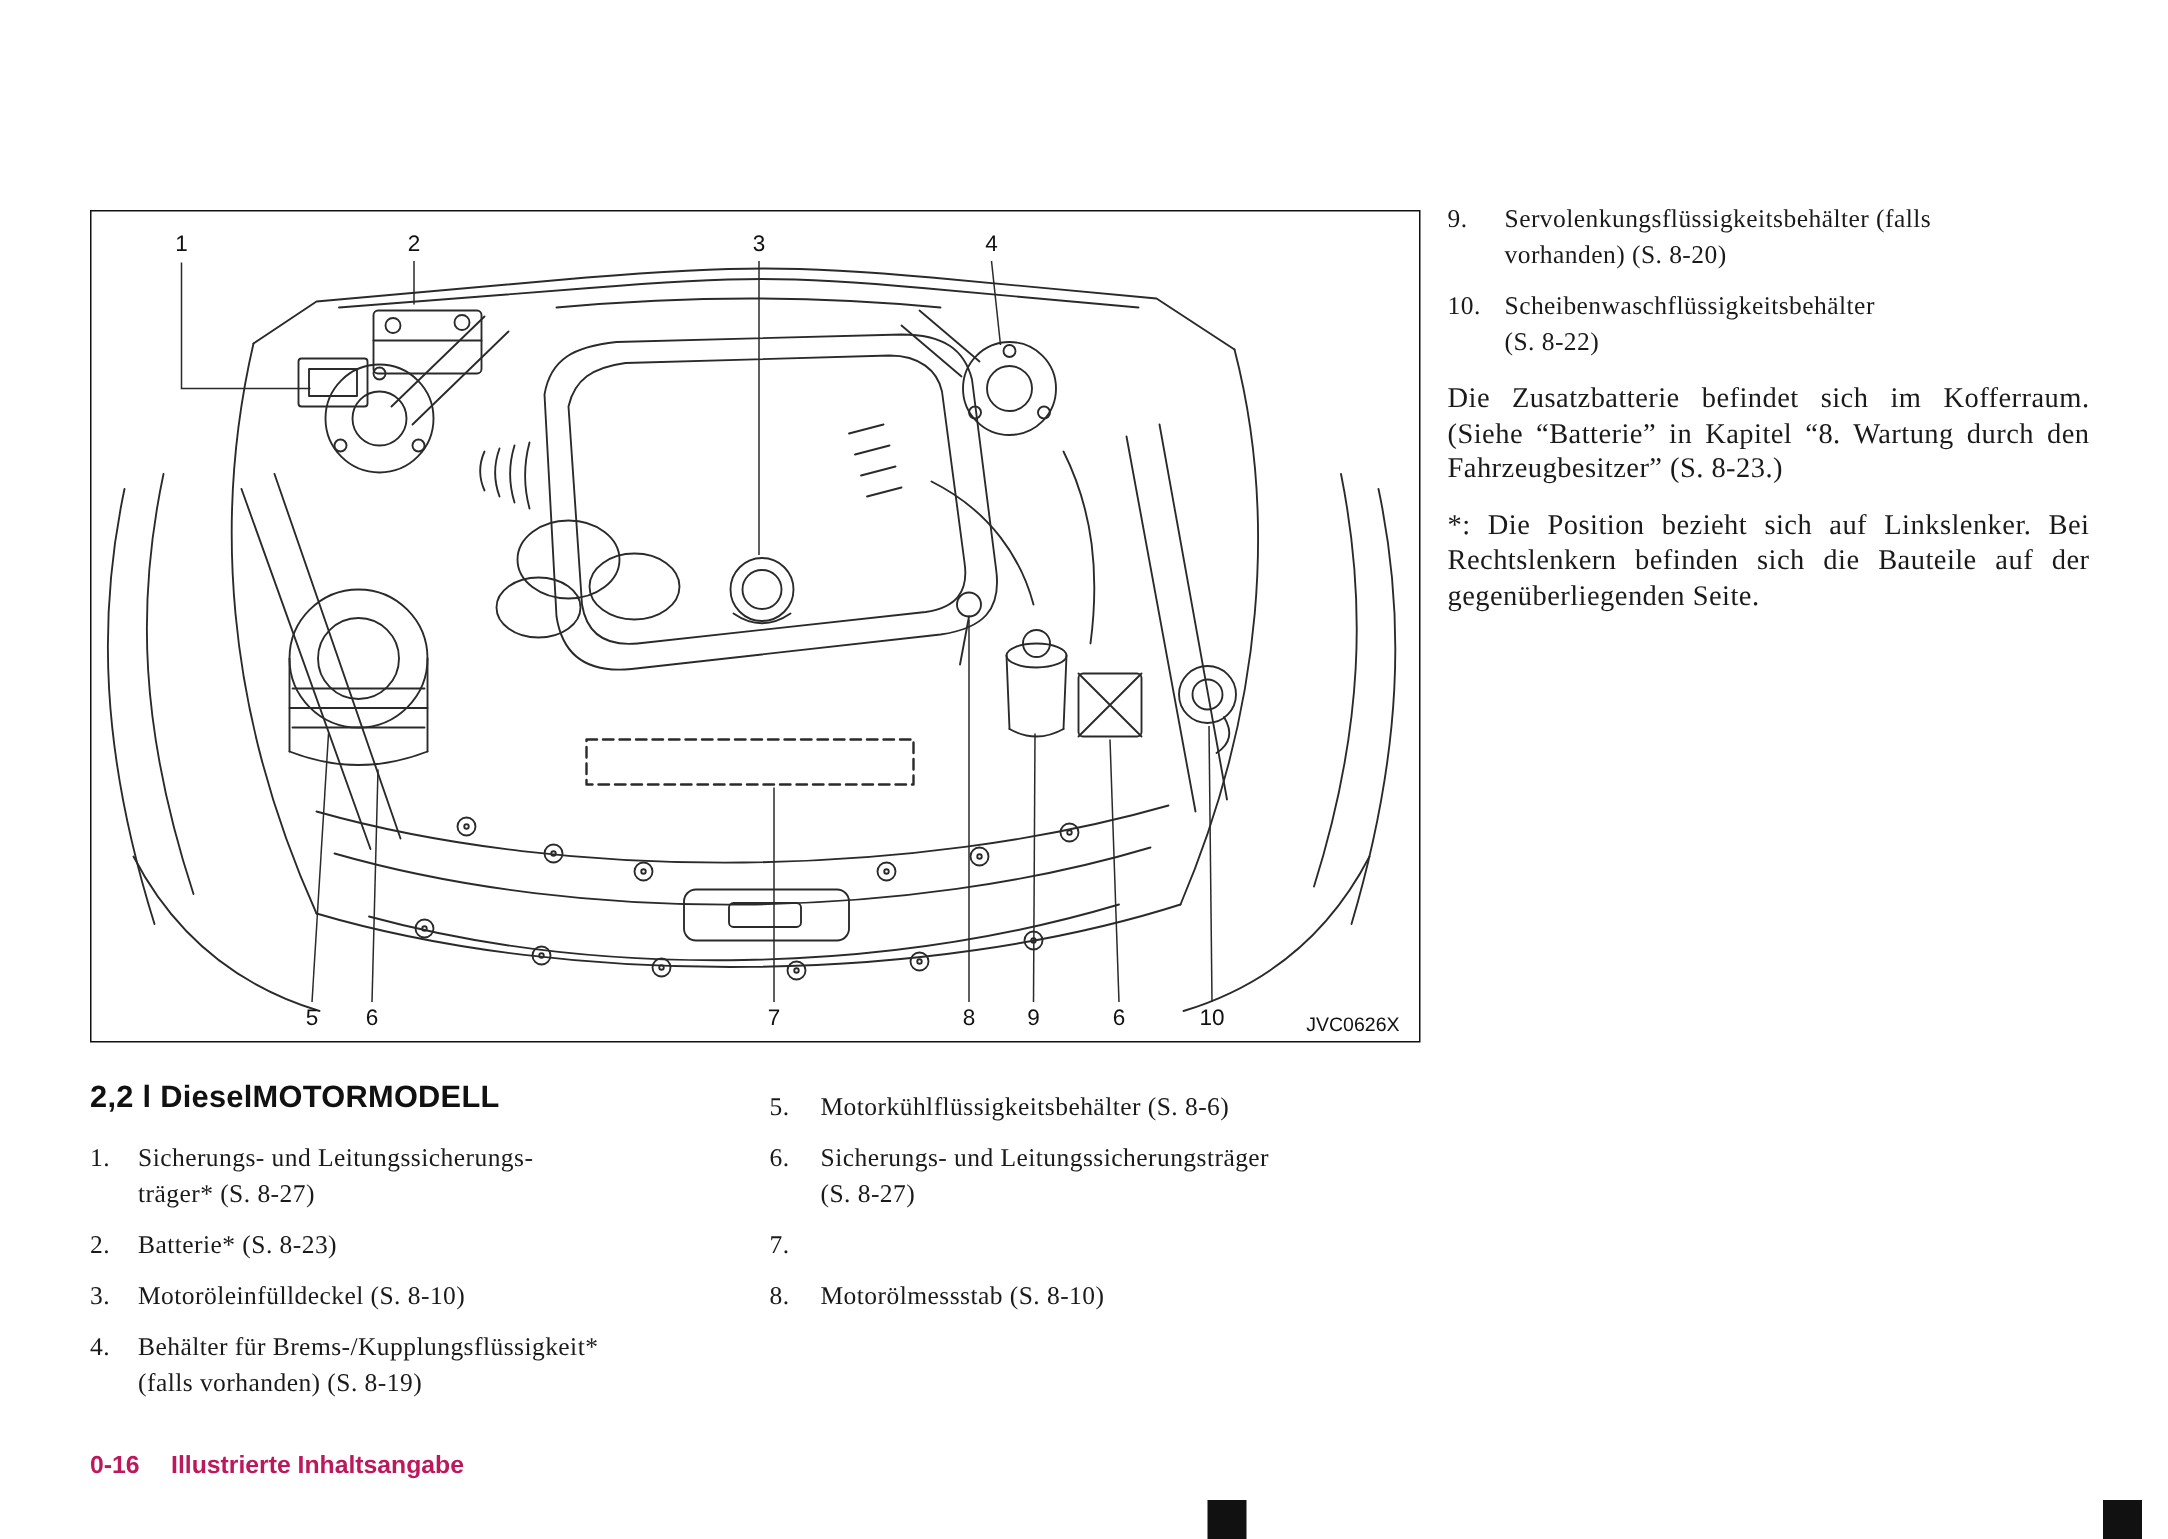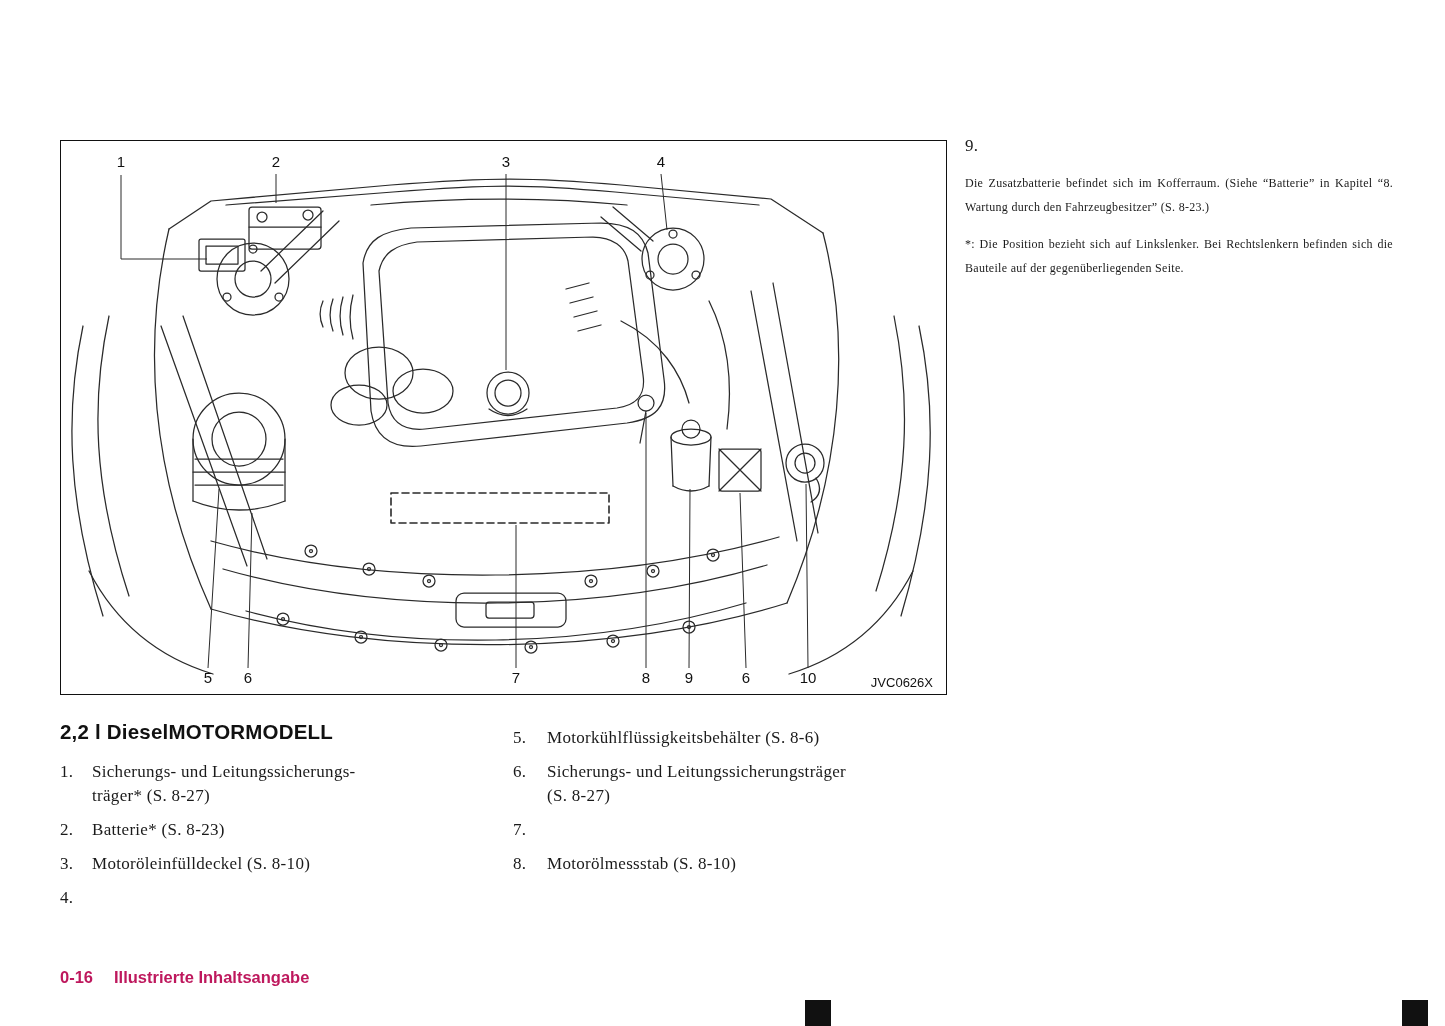--- a/index.html
+++ b/index.html
@@ -18,21 +18,21 @@
   .draw{stroke:#2a2a2a;fill:none;stroke-width:1.25;stroke-linecap:round;stroke-linejoin:round;}
   .leader{stroke:#2a2a2a;fill:none;stroke-width:1;}
   .callout{font:15px "Liberation Sans", sans-serif;fill:#111;}
   .figcode{font:13px "Liberation Sans", sans-serif;fill:#111;}
 
   
   .right-col{left:965px;top:134px;width:428px;}
   .item{display:flex;margin-bottom:10px;font-size:17px;line-height:24px;letter-spacing:0.3px;}
   .item .num{flex:0 0 38px;}
   .item .txt{white-space:pre-line;}
-  .para{text-align:justify;margin-top:14px;font-size:12px;line-height:23.5px;letter-spacing:0.3px;}
+  .para{text-align:justify;margin-top:14px;font-size:19px;line-height:23.5px;letter-spacing:0.3px;}
 
   .heading{left:60px;top:720px;font:bold 20.5px "Liberation Sans", sans-serif;letter-spacing:0.2px;color:#111;}
   .list-left{left:60px;top:760px;width:406px;}
   .list-left .num{flex:0 0 32px;}
   .list-mid{left:513px;top:726px;width:424px;}
   .list-mid .num{flex:0 0 34px;}
 
   .footer{left:60px;top:968px;font:bold 16.5px "Liberation Sans", sans-serif;color:#be185d;}
   .footer .pgnum{margin-right:21px;}
 
@@ -189,20 +189,27 @@
     <text class="callout" x="628" y="542" text-anchor="middle">9</text>
     <text class="callout" x="685" y="542" text-anchor="middle">6</text>
     <text class="callout" x="747" y="542" text-anchor="middle">10</text>
     <text class="figcode" x="872" y="546" text-anchor="end">JVC0626X</text>
   </svg>
 </div>
 
 <div class="abs right-col">
   <div class="item">
     <span class="num">9.</span>
+    <span class="txt">Servolenkungsflüssigkeitsbehälter (falls
+vorhanden) (S. 8-20)</span>
+  </div>
+  <div class="item">
+    <span class="num">10.</span>
+    <span class="txt">Scheibenwaschflüssigkeitsbehälter
+(S. 8-22)</span>
   </div>
   <div class="para">Die Zusatzbatterie befindet sich im Kofferraum. (Siehe “Batterie” in Kapitel “8. Wartung durch den Fahrzeugbesitzer” (S. 8-23.)</div>
   <div class="para">*: Die Position bezieht sich auf Linkslenker. Bei Rechtslenkern befinden sich die Bauteile auf der gegenüberliegenden Seite.</div>
 </div>
 
 <div class="abs heading">2,2 l DieselMOTORMODELL</div>
 
 <div class="abs list-left">
   <div class="item">
     <span class="num">1.</span>
@@ -212,20 +219,22 @@
   <div class="item">
     <span class="num">2.</span>
     <span class="txt">Batterie* (S. 8-23)</span>
   </div>
   <div class="item">
     <span class="num">3.</span>
     <span class="txt">Motoröleinfülldeckel (S. 8-10)</span>
   </div>
   <div class="item">
     <span class="num">4.</span>
+    <span class="txt">Behälter für Brems-/Kupplungsflüssigkeit*
+(falls vorhanden) (S. 8-19)</span>
   </div>
 </div>
 
 <div class="abs list-mid">
   <div class="item">
     <span class="num">5.</span>
     <span class="txt">Motorkühlflüssigkeitsbehälter (S. 8-6)</span>
   </div>
   <div class="item">
     <span class="num">6.</span>

